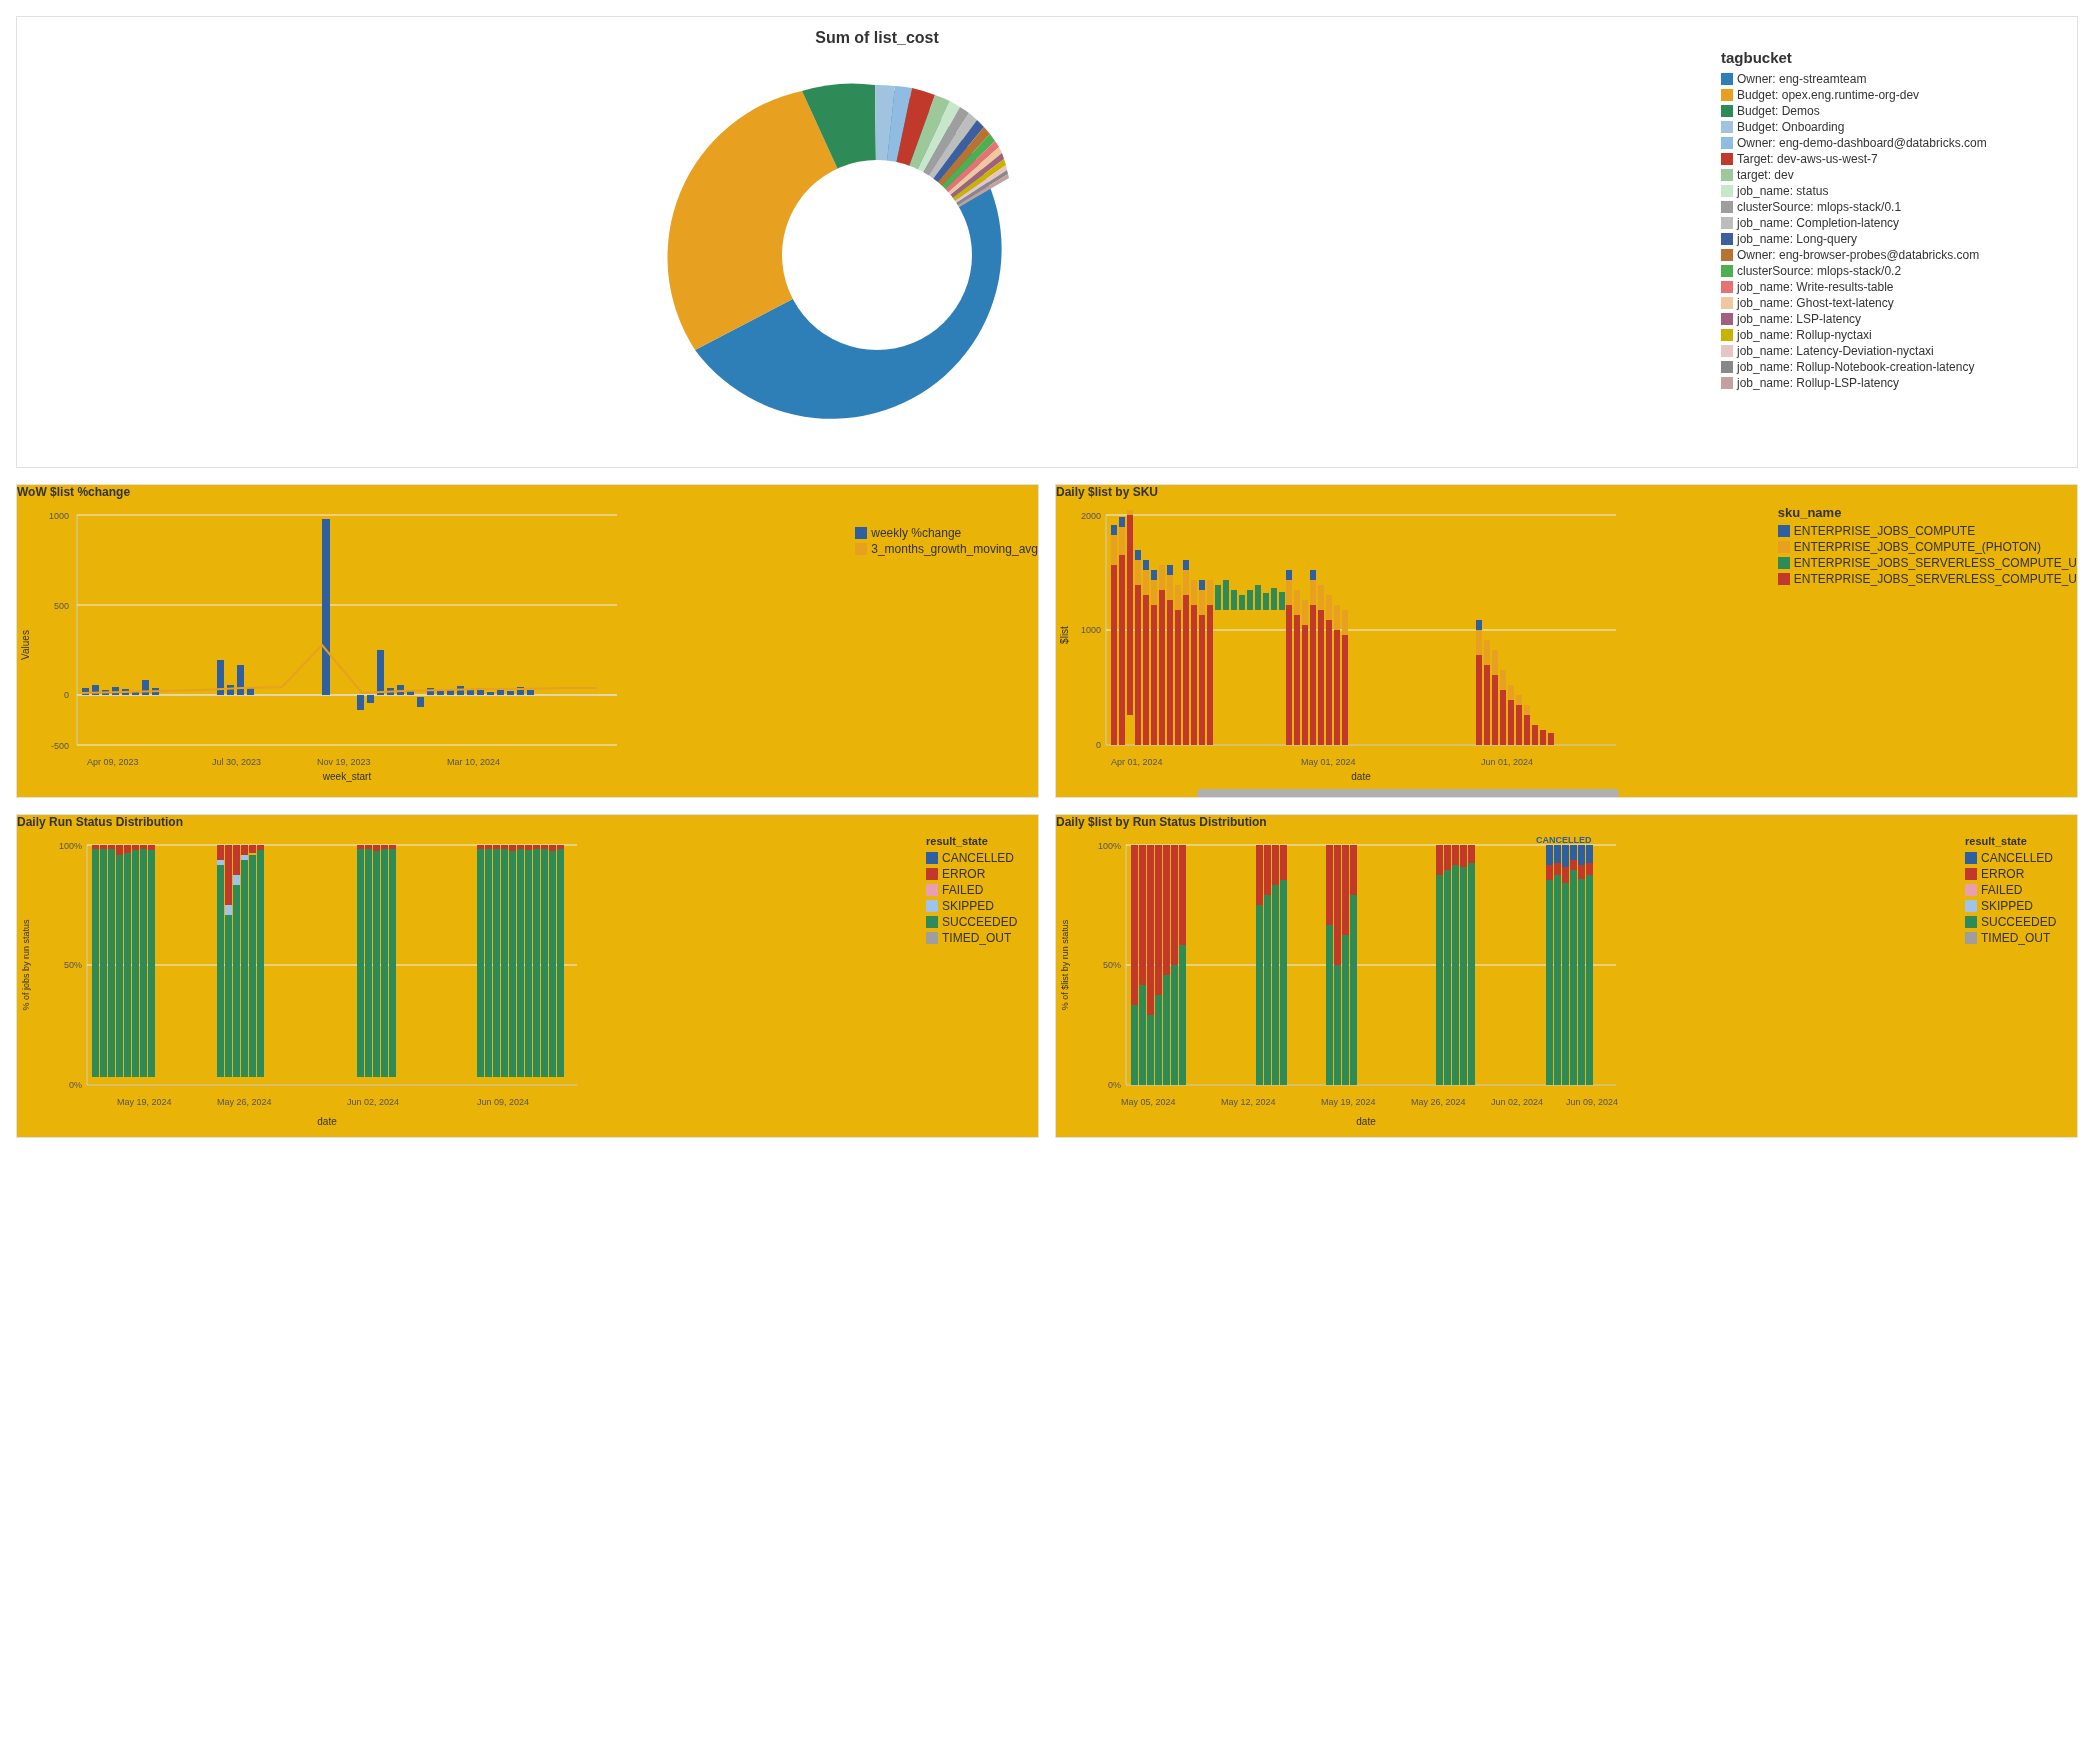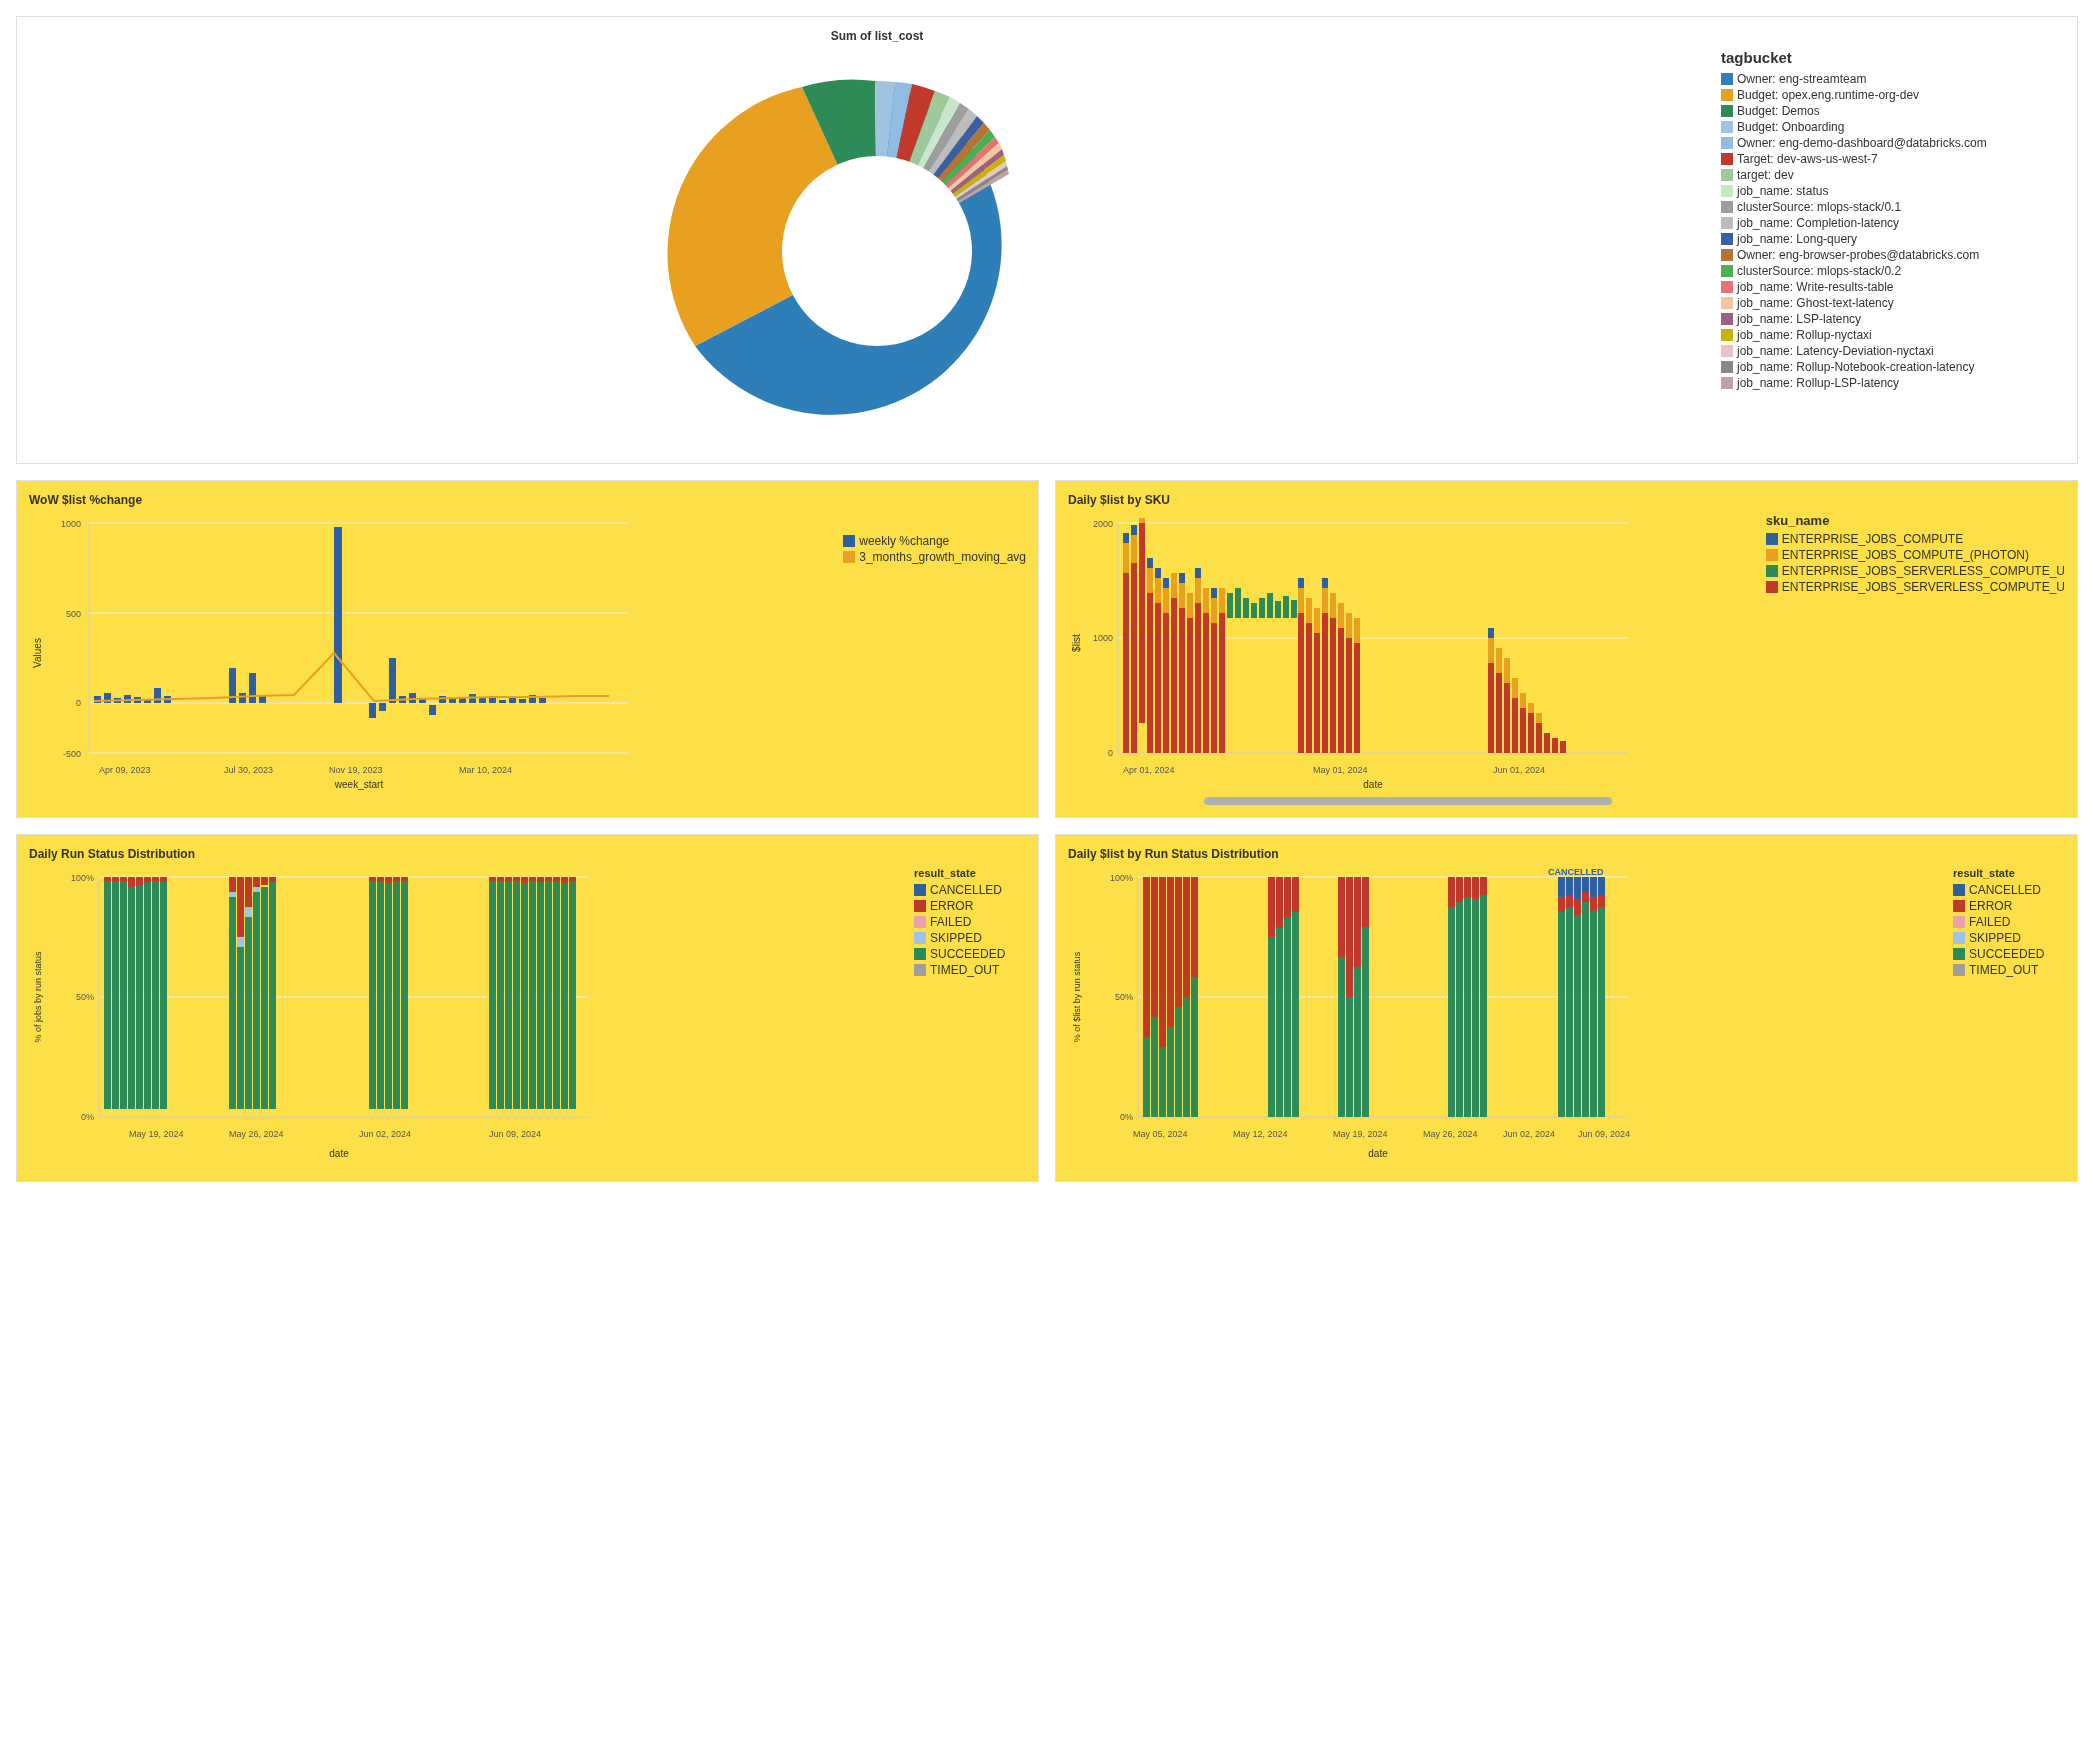--- a/index.html
+++ b/index.html
@@ -30,22 +30,21 @@
       flex-shrink: 0;
     }
     
     .middle-row, .bottom-row {
       display: flex;
       gap: 16px;
     }
     .chart-panel {
       flex: 1;
       border: 1px solid #e0e0e0;
-      padding: 12px;
-      background: #fde047;
+      background: #eab308;
       position: relative;
     }
     .panel-title {
       font-size: 12px;
       font-weight: bold;
       margin-bottom: 6px;
     }
     .panel-inner {
       display: flex;
       align-items: flex-start;
@@ -62,21 +61,21 @@
   </style>
 </head>
 <body>
 
 <div class="dashboard">
 
   <div style="position:relative; border:1px solid #e0e0e0; padding:12px 16px; background:#fff;">
     <div style="display:flex; align-items:flex-start; justify-content:space-between;">
 
       <div style="flex:1; display:flex; flex-direction:column; align-items:center;">
-        <div style="font-size:12px; font-weight:bold; margin-bottom:8px;">Sum of list_cost</div>
+        <div style="font-size:16px; font-weight:bold; margin-bottom:8px;">Sum of list_cost</div>
         <svg width="500" height="400" viewBox="0 0 500 400">
 
           <path d="M250,200 L250,30 A170,170 0 1,1 68,295 Z" fill="#2e7fb8"></path>
 
           <path d="M250,200 L68,295 A170,170 0 0,1 175,36 Z" fill="#e8a020"></path>
 
           <path d="M250,200 L175,36 A170,170 0 0,1 248,30 Z" fill="#2e8b57"></path>
 
           <path d="M250,200 L248,30 A170,170 0 0,1 268,31 Z" fill="#a0c4e0"></path>
 

